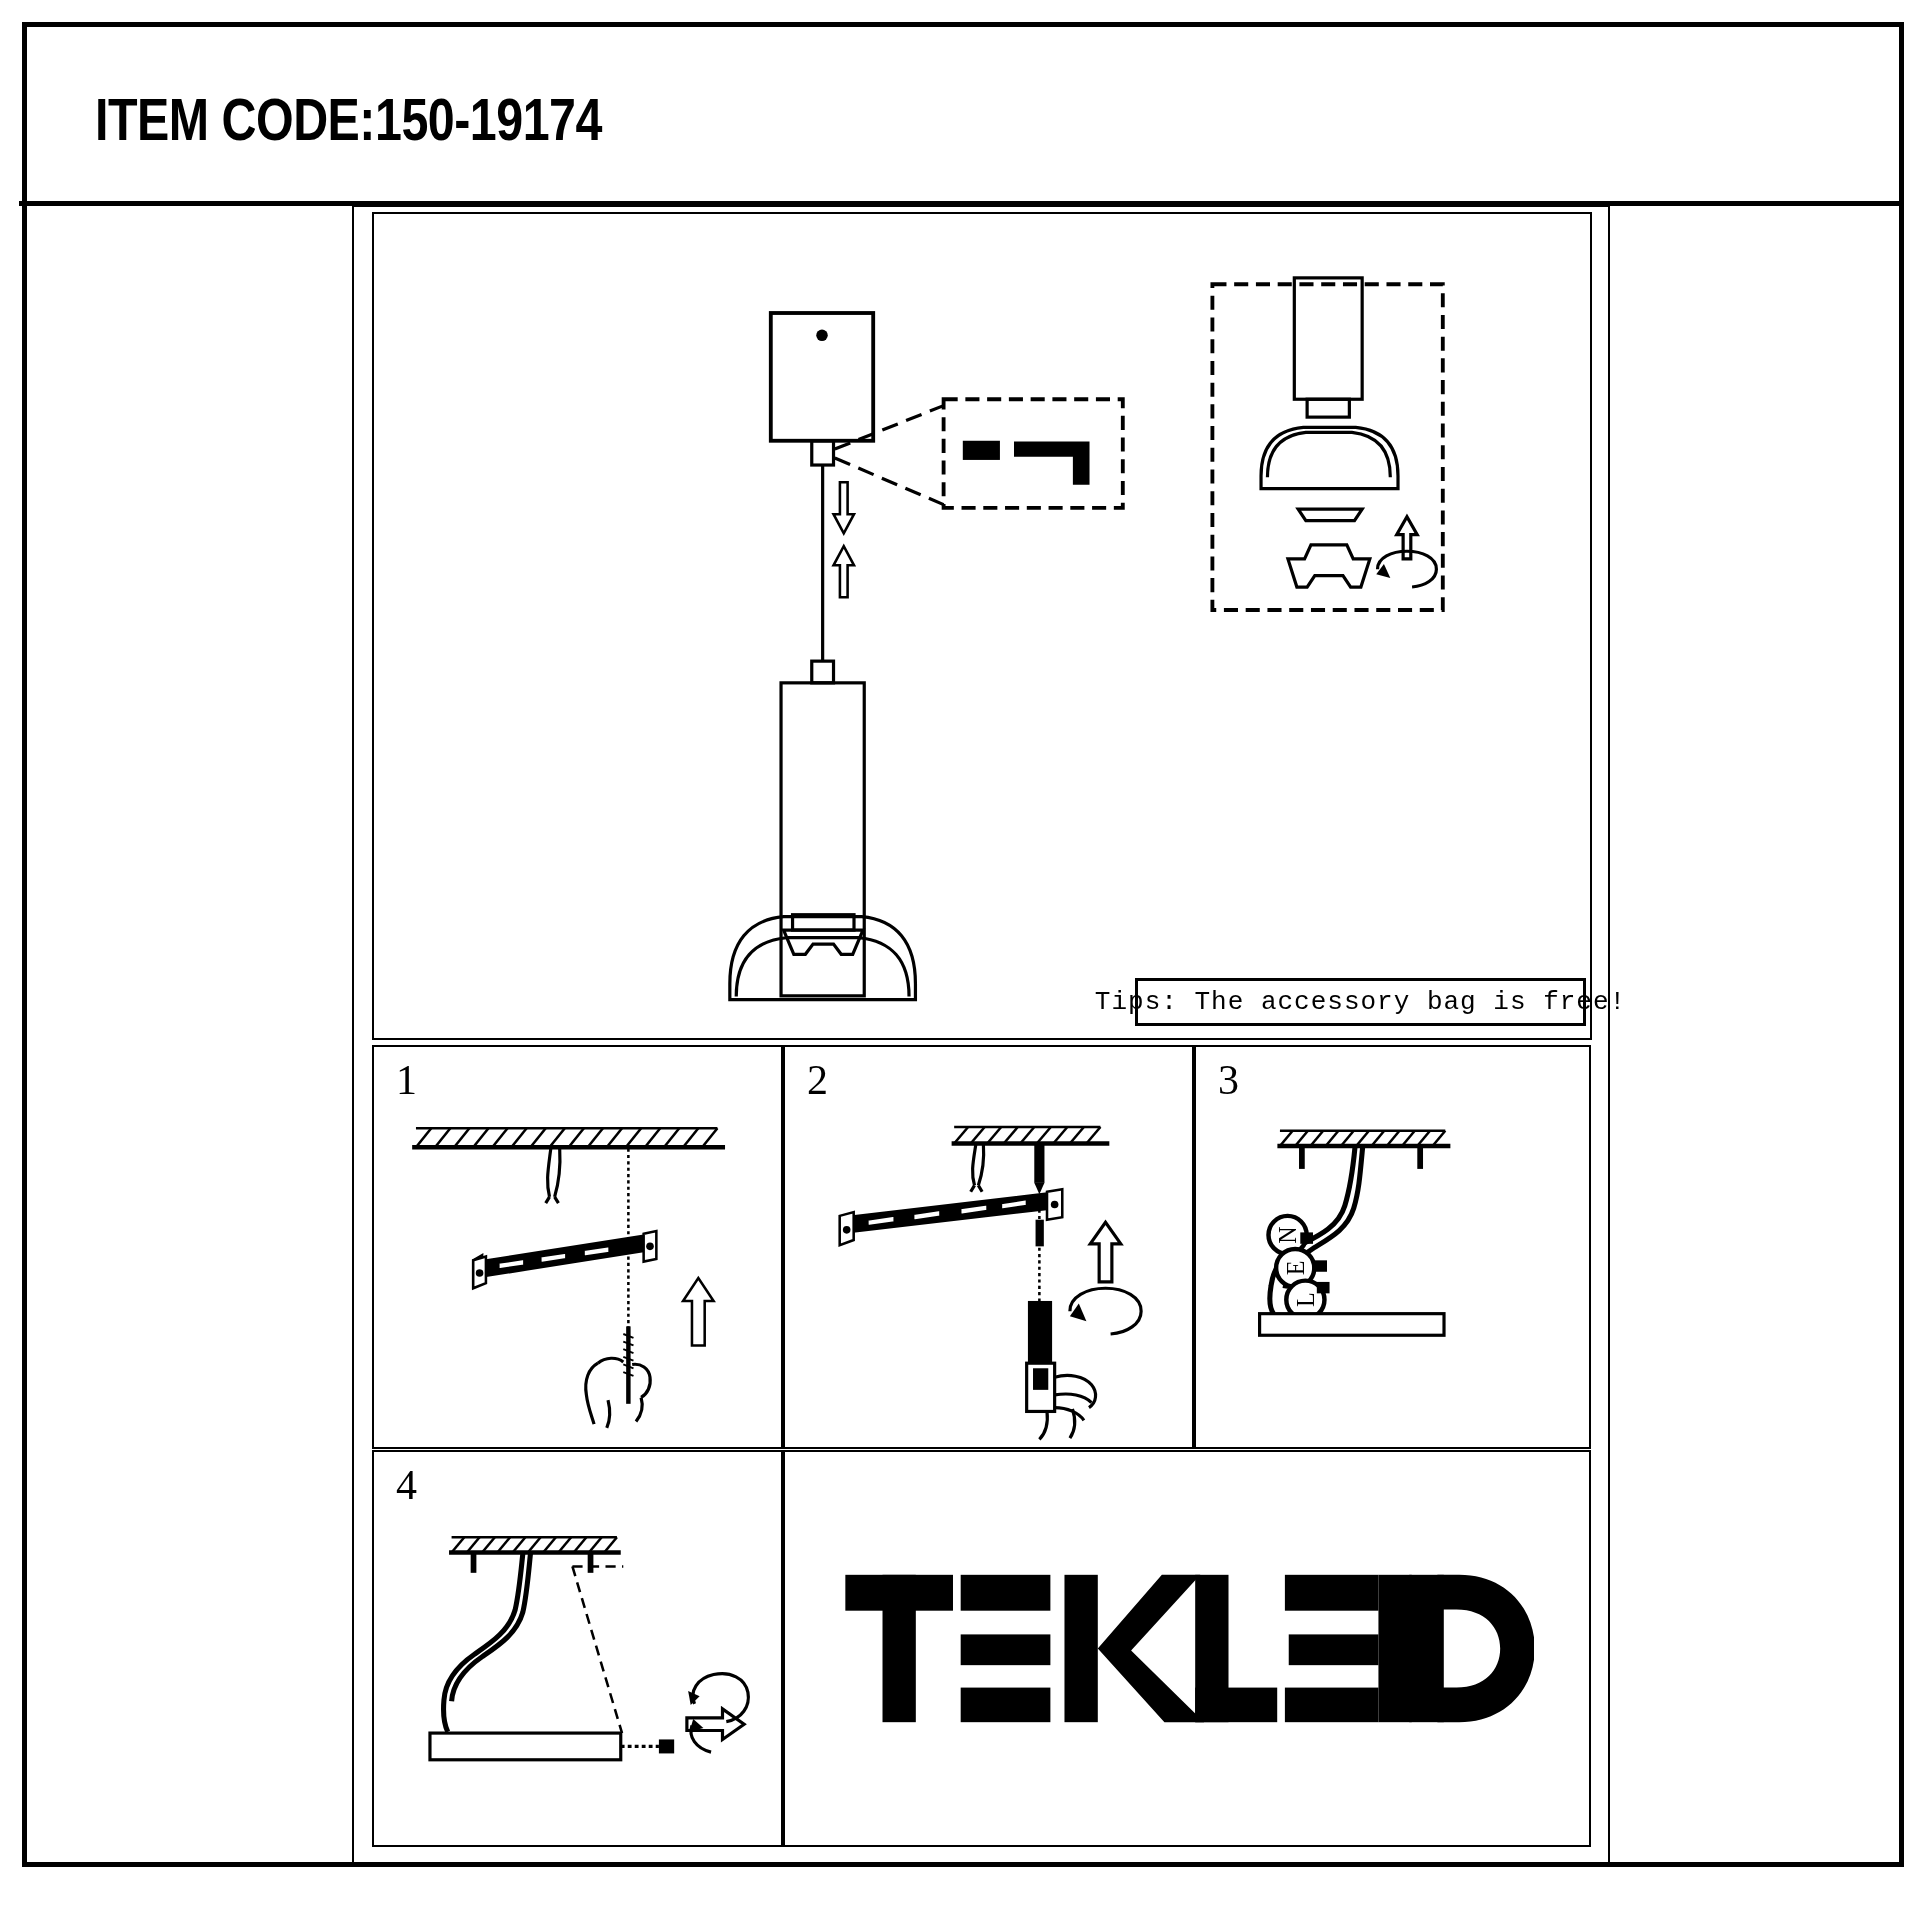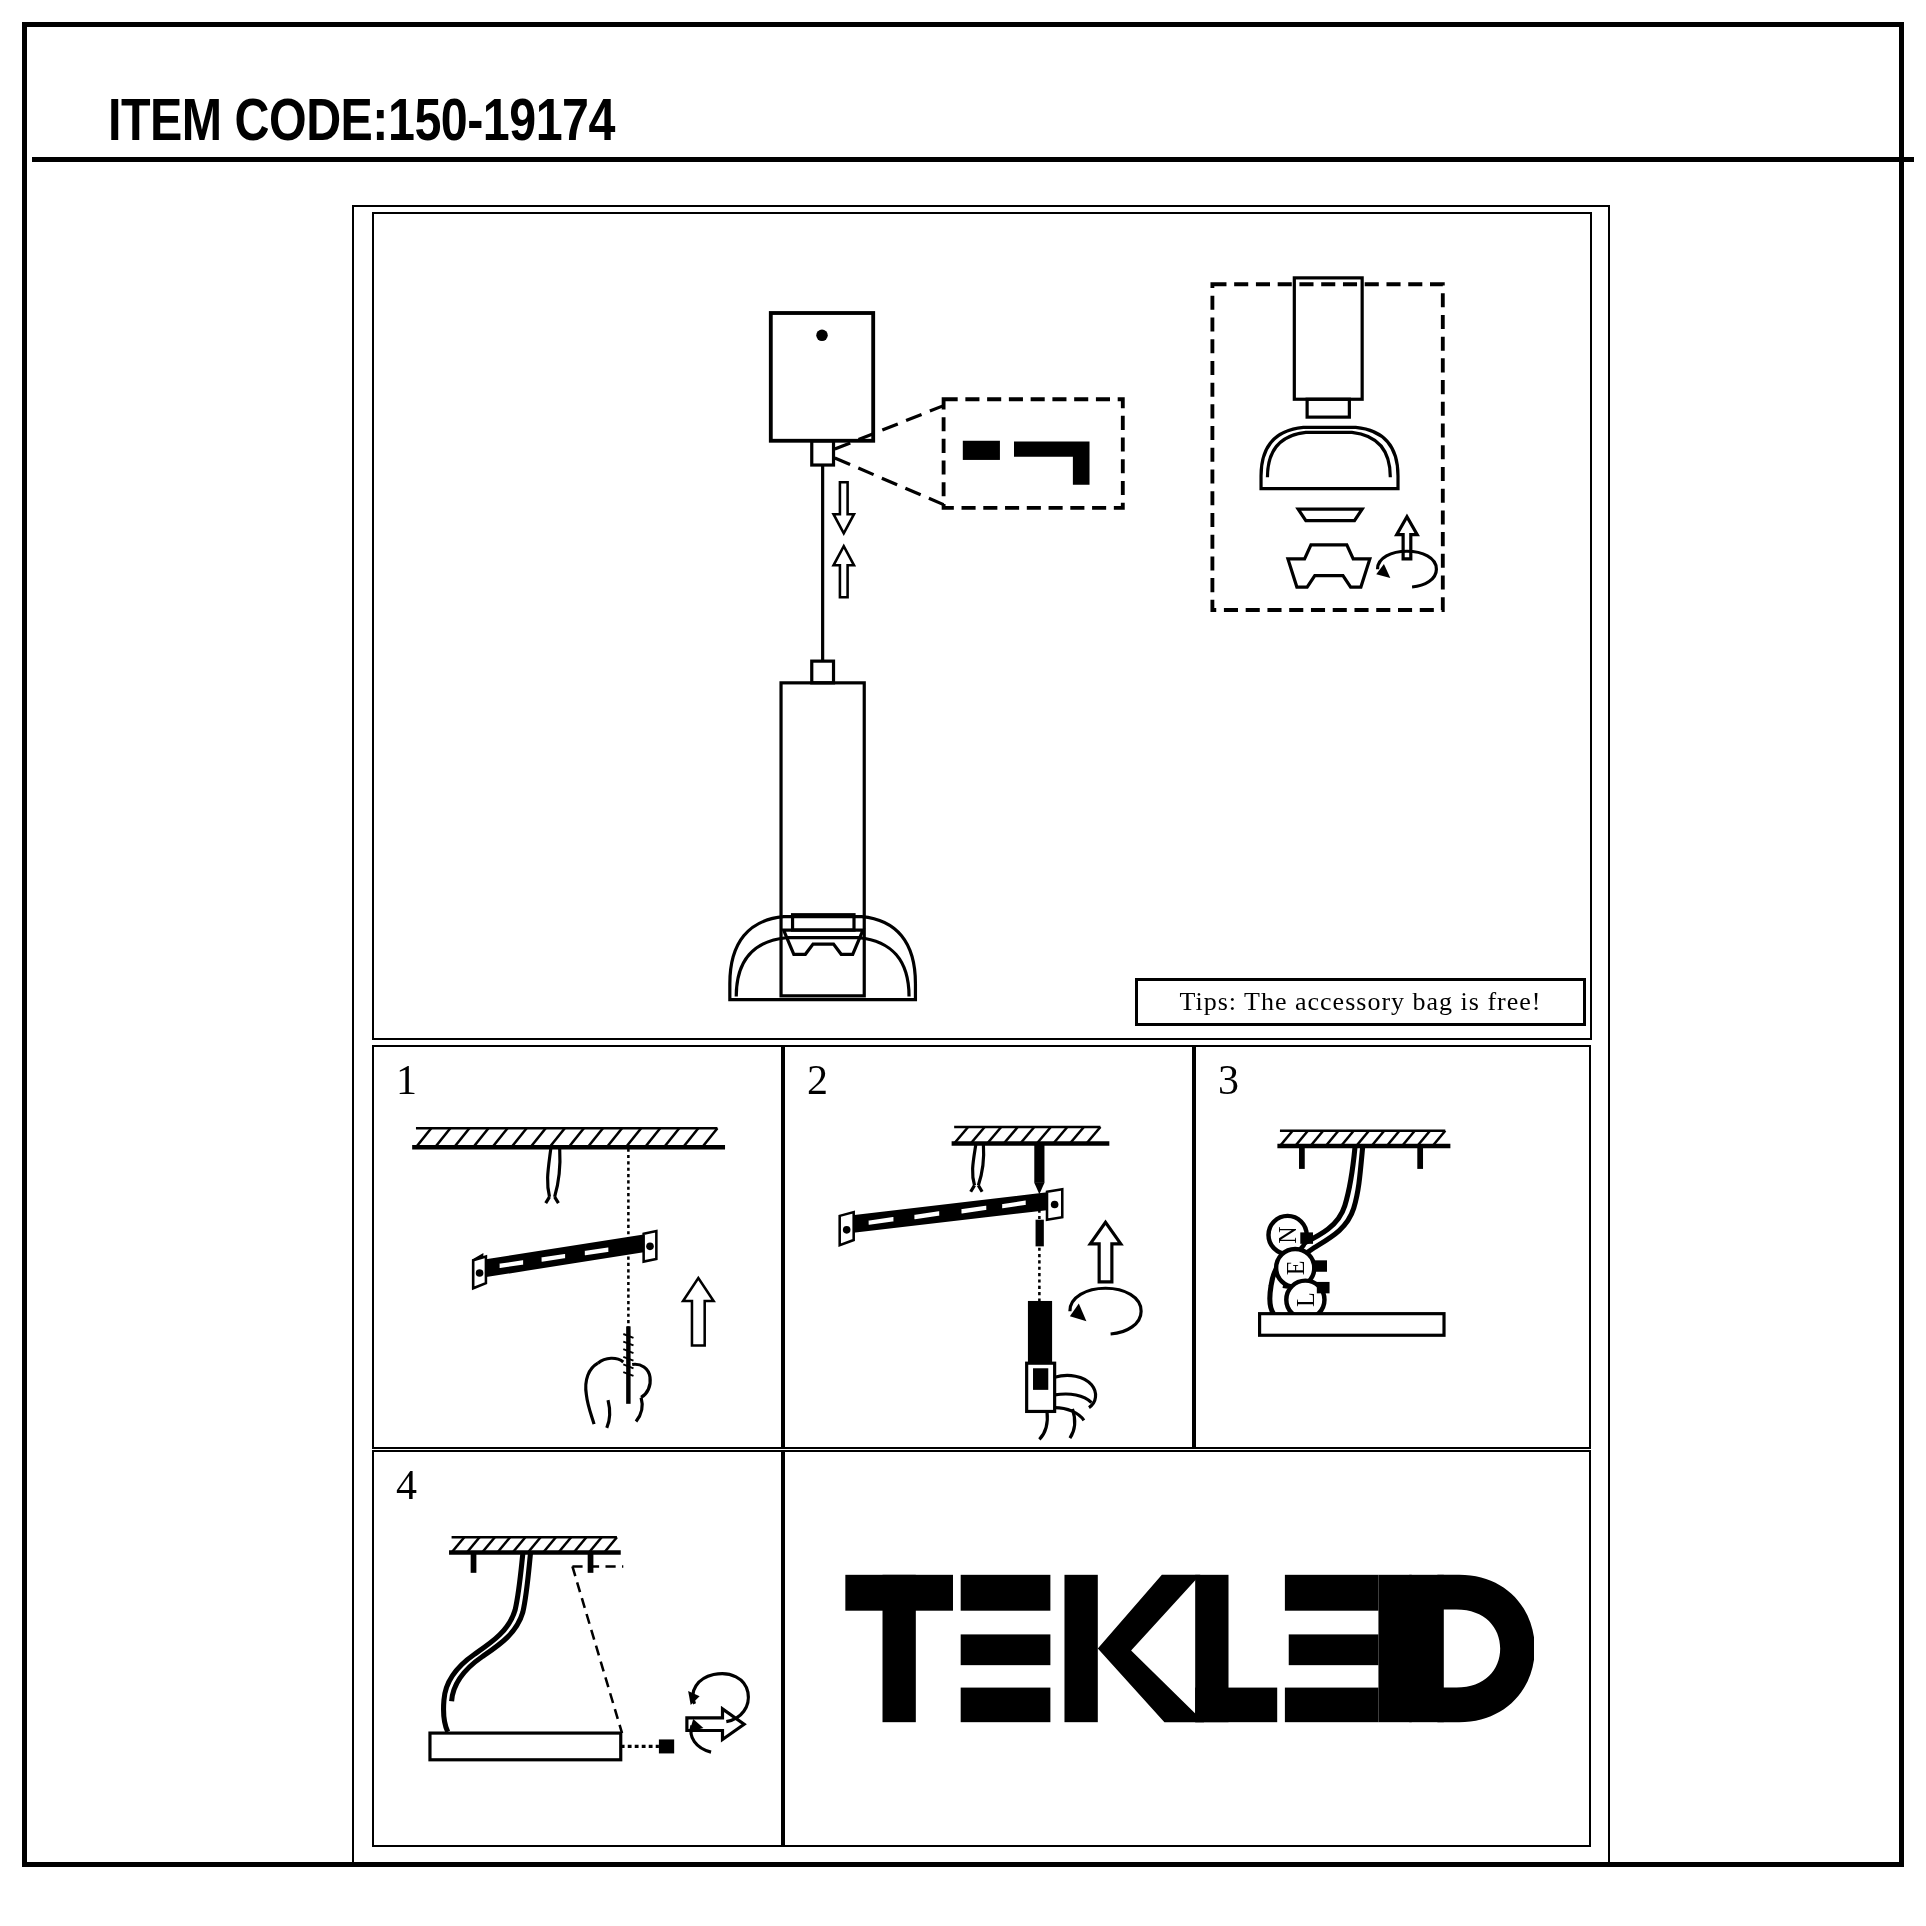--- a/index.html
+++ b/index.html
@@ -12,21 +12,21 @@
   }
   #sheet{position:relative;width:1926px;height:1926px;background:#fff;overflow:hidden;}
 
   
   .outer-frame{
     position:absolute;left:22px;top:22px;width:1882px;height:1845px;
     border:5.8px solid #000;box-sizing:border-box;
   }
   
   .header-band{
-    position:absolute;left:32px;top:22px;width:1882px;height:140px;
+    position:absolute;left:19px;top:22px;width:1882px;height:184px;
     border-bottom:5.8px solid #000;box-sizing:border-box;
   }
   .item-code{
     position:absolute;left:76px;top:69px;
     font-size:59px;font-weight:700;letter-spacing:-0.6px;
     transform:scaleX(.82);transform-origin:left center;
     white-space:nowrap;line-height:1;
   }
 
   
@@ -52,21 +52,21 @@
 
   .svg-layer{position:absolute;left:0;top:0;width:100%;height:100%;overflow:visible;}
 
   
   .tips-box{
     position:absolute;left:1135px;top:978px;width:451px;height:48px;
     border:3.2px solid #000;box-sizing:border-box;background:#fff;
     display:flex;align-items:center;justify-content:center;
   }
   .tips-text{
-    font-family:Liberation Serif, serif;
+    font-family:Liberation Mono, monospace;
     font-size:26px;letter-spacing:1px;white-space:nowrap;color:#000;
   }
 
   
   .logo-wrap{position:absolute;left:0;top:0;width:100%;height:100%;
     display:flex;align-items:center;justify-content:center;}
 </style>
 </head>
 <body>
 

